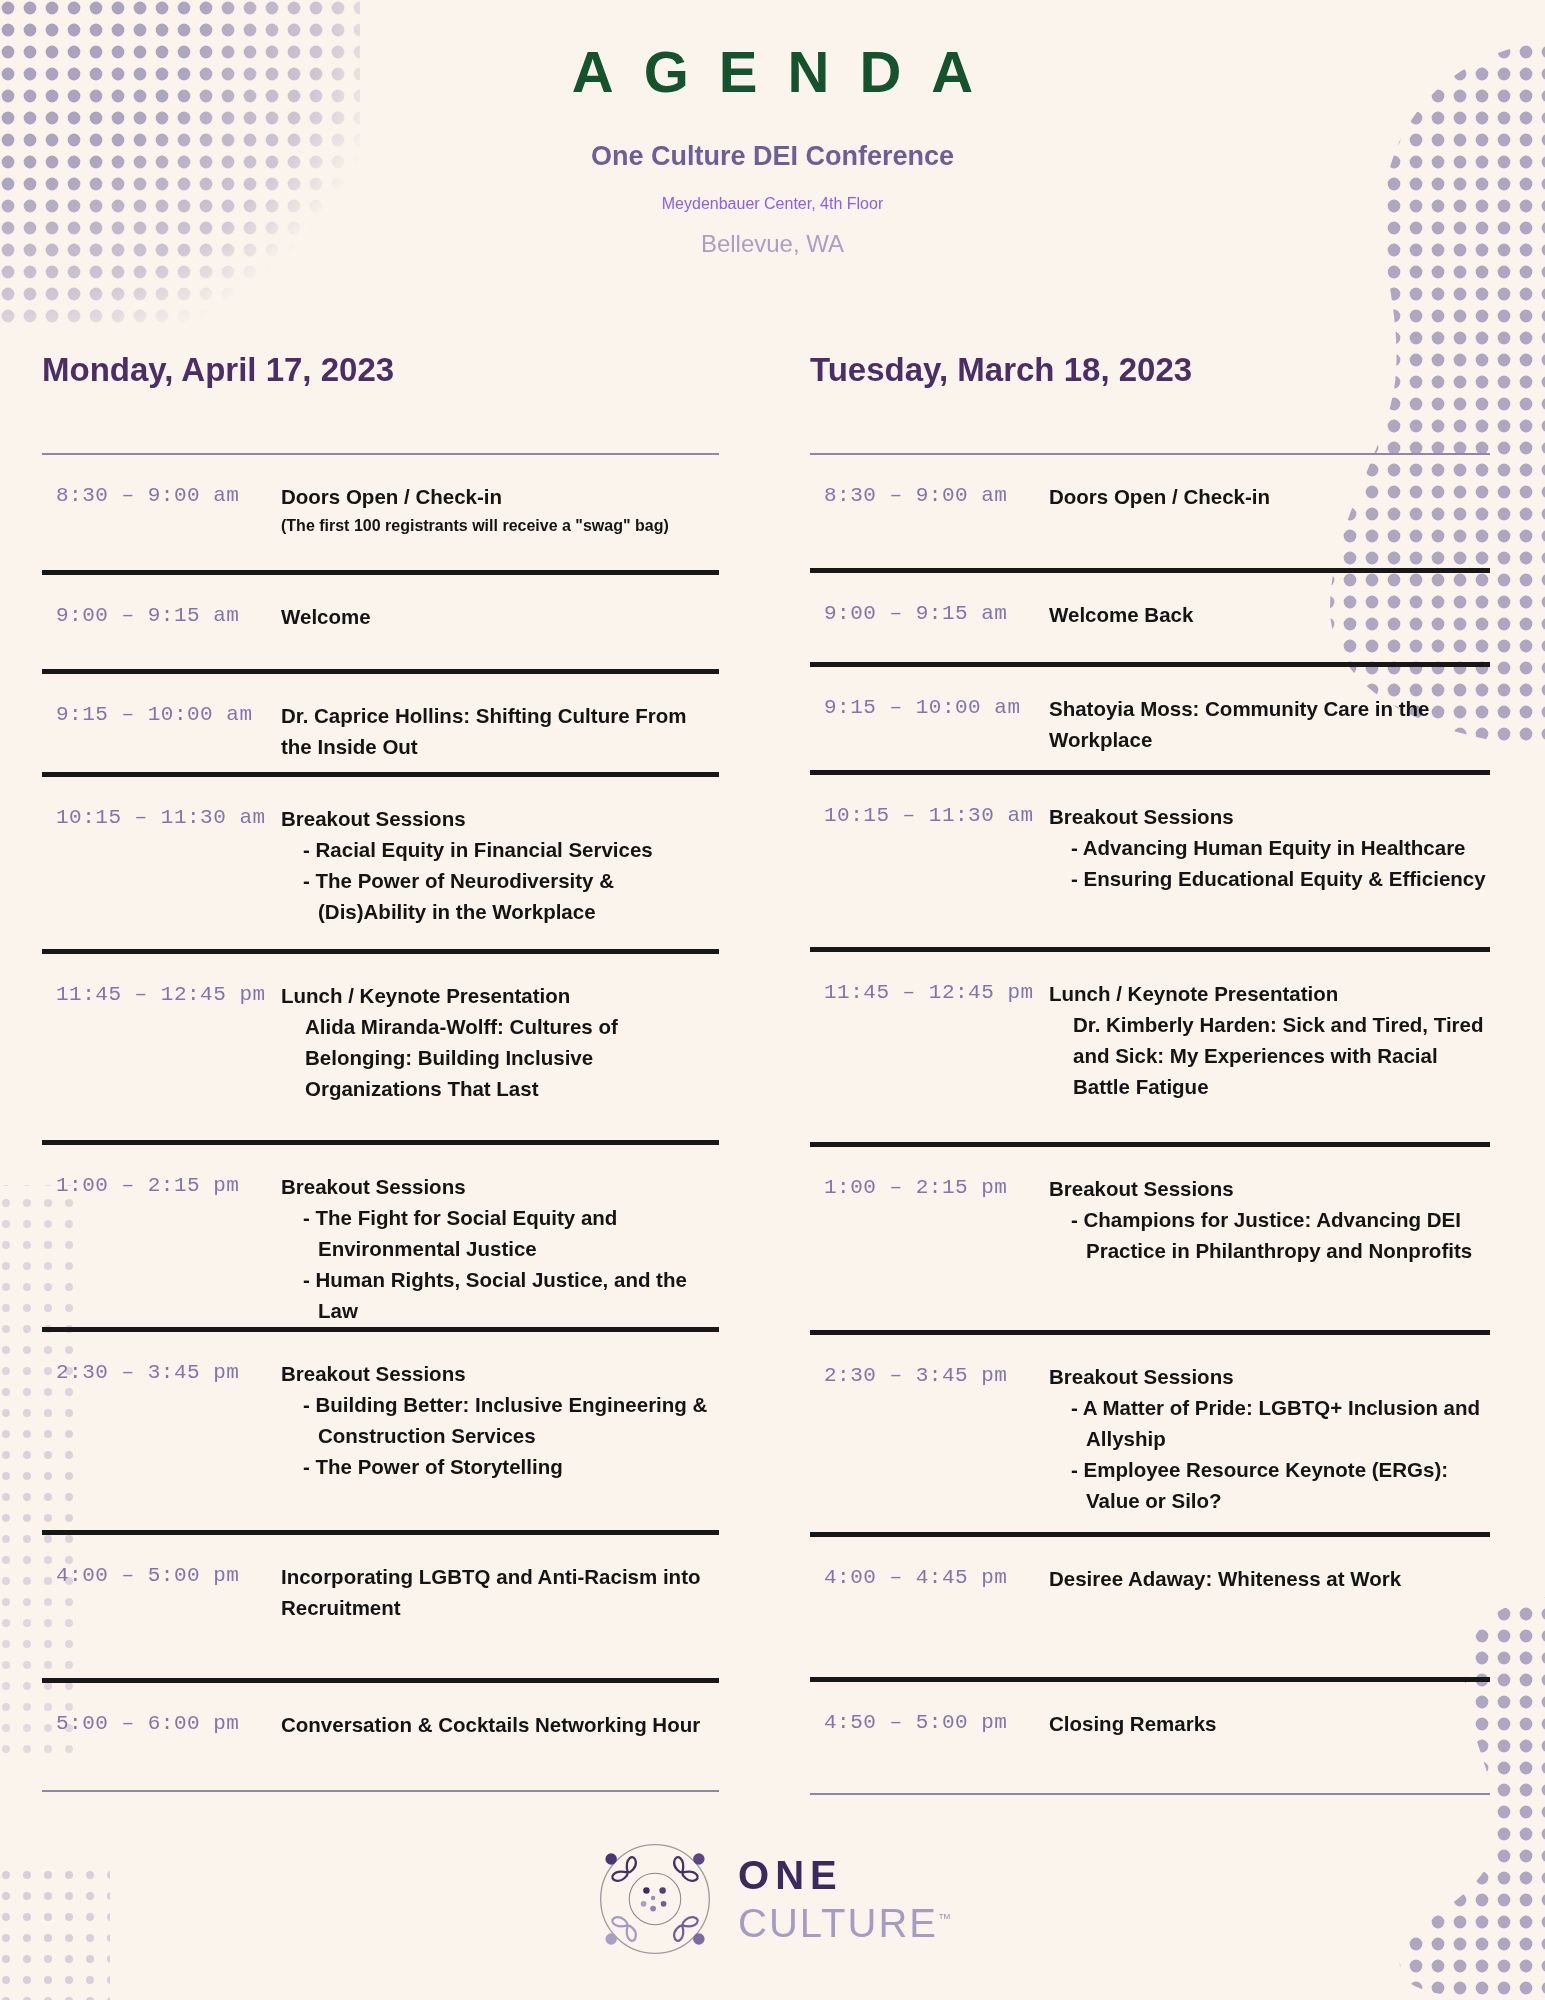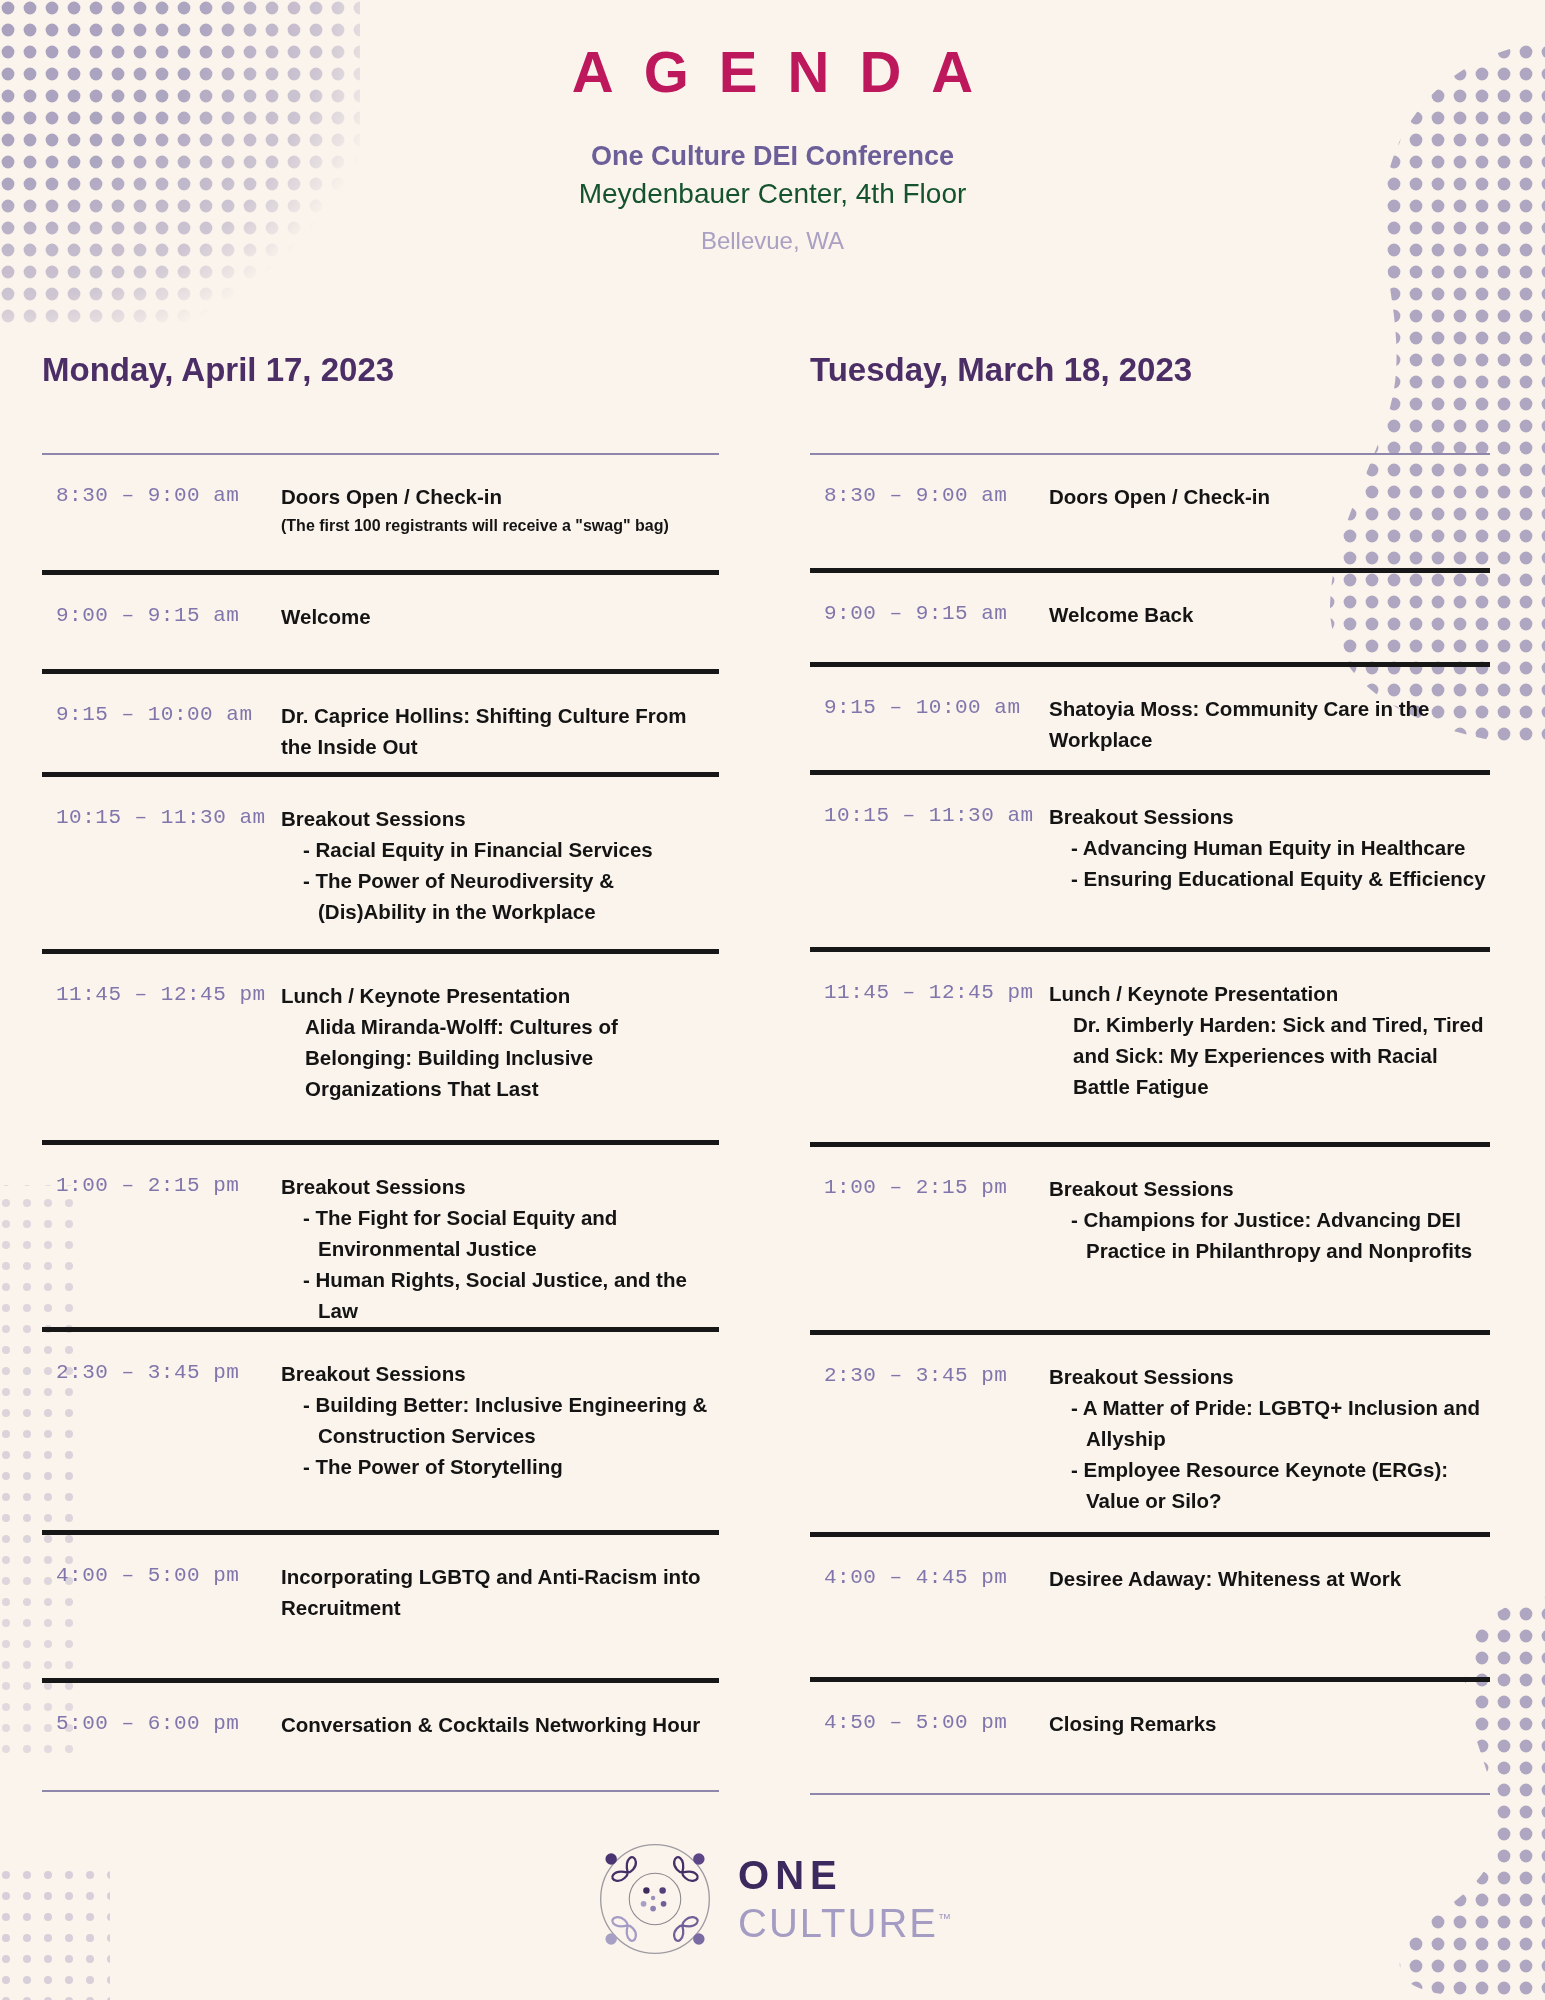--- a/index.html
+++ b/index.html
@@ -1,23 +1,23 @@
 <!DOCTYPE html>
 <html><head>
 <meta charset="utf-8">
 <style>
   html,body{margin:0;padding:0;background:#fbf4ec;}
   .page{position:relative;width:1545px;height:2000px;background:#fbf4ec;overflow:hidden;
         font-family:"Liberation Sans",sans-serif;}
   .deco{position:absolute;top:0;left:0;z-index:0;}
   
   .header{position:absolute;top:38px;left:0;right:0;text-align:center;z-index:1;}
-  .agenda-title{font-size:58px;font-weight:700;color:#be185d;letter-spacing:30px;padding-left:30px;}
+  .agenda-title{font-size:58px;font-weight:700;color:#14532d;letter-spacing:30px;padding-left:30px;}
   .subtitle{margin-top:36px;font-size:27px;font-weight:700;color:#6c5f99;}
-  .venue{margin-top:6px;font-size:28px;color:#14532d;}
+  .venue{margin-top:23px;font-size:16px;color:#8b5cf6;}
   .city{margin-top:17px;font-size:24px;color:#a9a0c3;}
   
   .day-col{position:absolute;top:453px;z-index:1;border-top:2px solid #8f87ab;}
   #col-0{left:42px;width:677px;}
   #col-1{left:810px;width:680px;}
   .day-title{position:absolute;top:-104px;left:0;font-size:33px;font-weight:800;color:#4b2e66;white-space:nowrap;}
   .row{box-sizing:border-box;display:flex;align-items:flex-start;
        padding:26px 0 0 14px;border-bottom:5px solid #171717;}
   .row:last-child{border-bottom:2px solid #8f87ab;justify-content:space-between;}
   .time{flex:0 0 225px;width:225px;font-family:"Liberation Mono","DejaVu Sans Mono",monospace;

